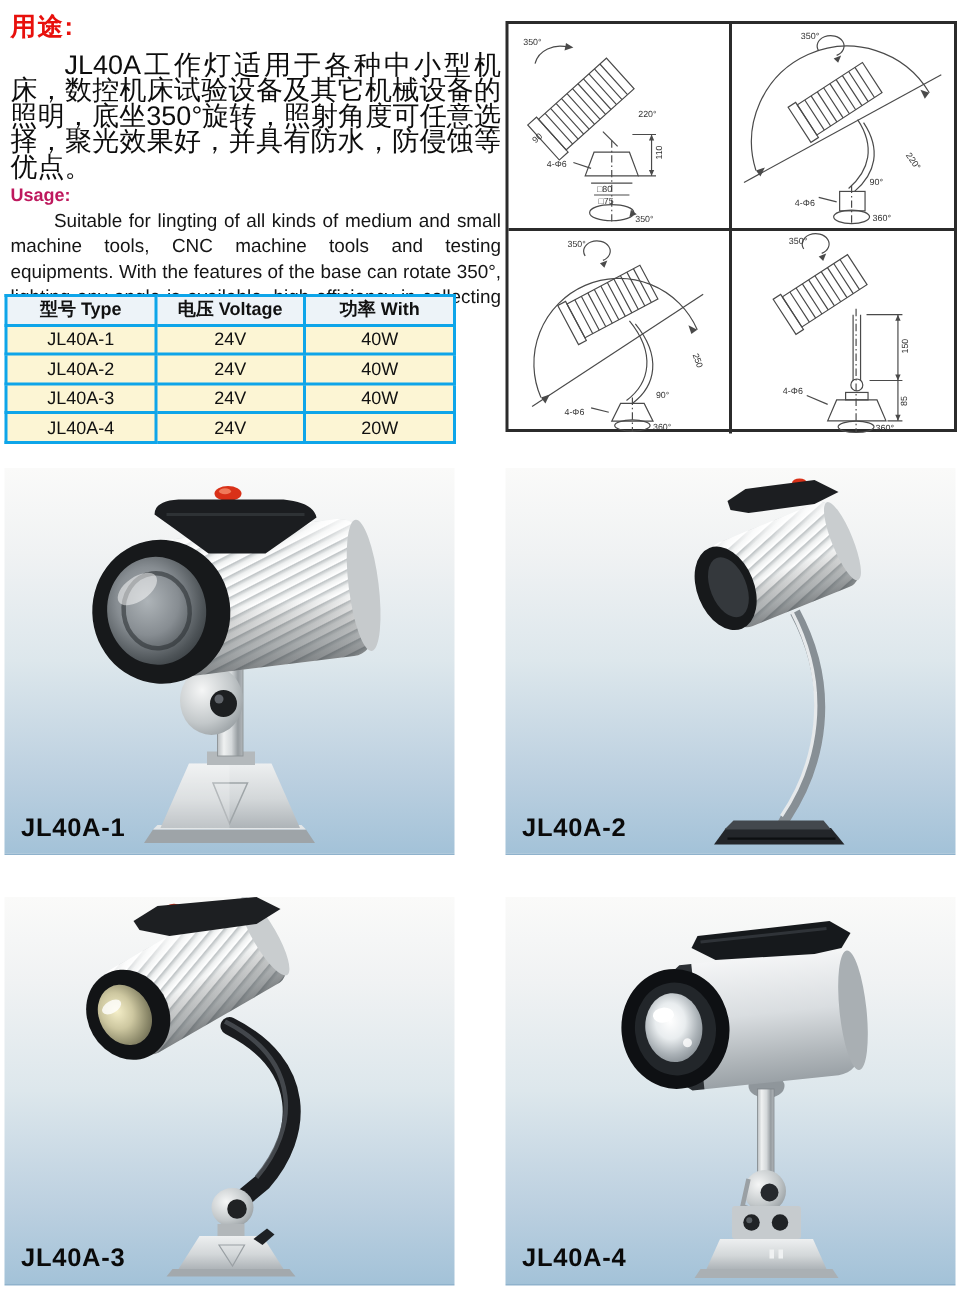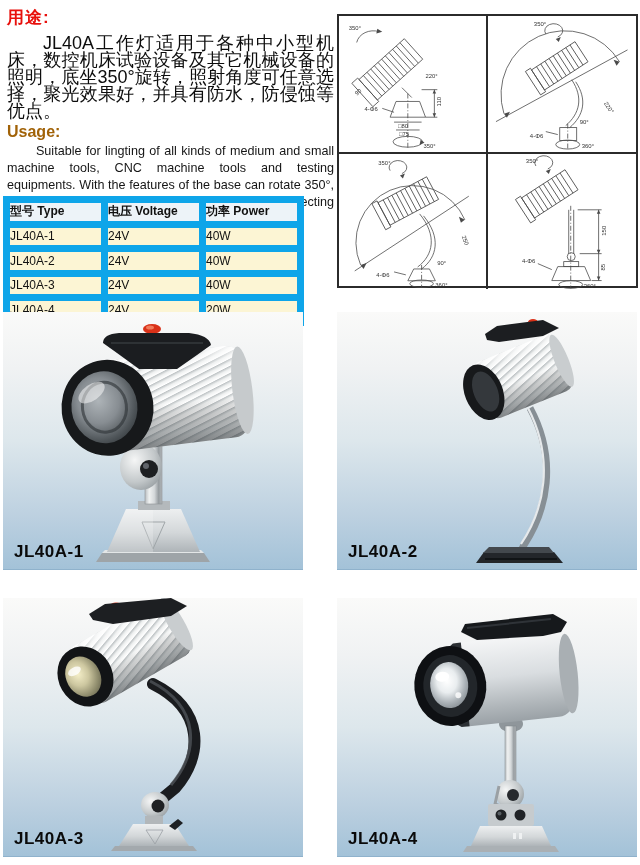--- a/index.html
+++ b/index.html
@@ -5,26 +5,26 @@
   html,body{margin:0;padding:0;}
   body{
     width:640px;height:865px;background:#ffffff;position:relative;overflow:hidden;
     font-family:"Liberation Sans", sans-serif;color:#111;
   }
   .page{position:absolute;inset:0;}
   
   .usage{position:absolute;left:7px;top:6px;width:327px;}
   .red-head-cn{color:#e8100c;font-size:17px;font-weight:bold;margin:0 0 6px 0;letter-spacing:1px;}
   .cn-body{font-size:18px;line-height:17px;margin:0;text-align:justify;text-indent:2em;color:#0d0d0d;}
-  .red-head-en{color:#a16207;font-size:16px;font-weight:bold;margin:3px 0 2px 0;}
+  .red-head-en{color:#be185d;font-size:12px;font-weight:bold;margin:3px 0 2px 0;}
   .en-body{font-size:12.6px;line-height:17px;margin:0;text-align:justify;text-indent:2.3em;color:#151515;}
   
   .spec{position:absolute;left:3px;top:196px;width:301px;border-collapse:collapse;
         font-size:12px;border:2px solid #1c1c1c;table-layout:fixed;}
-  .spec th,.spec td{border:7px solid #0ea5e9;height:17.5px;text-align:left;padding:0;margin-top:32px;}
+  .spec th,.spec td{border:2px solid #0ea5e9;height:17.5px;text-align:center;padding:0;margin-top:32px;}
   .spec th{background:#edf3f8;font-weight:bold;}
   .spec td{background:#fcf5d4;}
   
   .drawings{position:absolute;left:337px;top:14px;width:301px;height:274px;box-sizing:border-box;
             border:2px solid #2b2b2b;background:#fff;display:grid;
             grid-template-columns:1fr 1fr;grid-template-rows:1fr 1fr;}
   .dcell{box-sizing:border-box;}
   .dcell:nth-child(1){border-right:2px solid #2b2b2b;border-bottom:2px solid #2b2b2b;}
   .dcell:nth-child(2){border-bottom:2px solid #2b2b2b;}
   .dcell:nth-child(3){border-right:2px solid #2b2b2b;}
@@ -110,21 +110,21 @@
     <p class="cn-body">JL40A工作灯适用于各种中小型机床，数控机床试验设备及其它机械设备的照明，底坐350°旋转，照射角度可任意选择，聚光效果好，并具有防水，防侵蚀等优点。</p>
     <h2 class="red-head-en">Usage:</h2>
     <p class="en-body">Suitable for lingting of all kinds of medium and small machine tools, CNC machine tools and testing equipments. With the features of the base can rotate 350°, lighting any angle is available, high efficiency in collecting luminance, waterproof and corrosion-resisting.</p>
   </section>
 
   <table class="spec">
     <thead>
       <tr>
         <th>型号 Type</th>
         <th>电压 Voltage</th>
-        <th>功率 Power</th>
+        <th>功率 With</th>
       </tr>
     </thead>
     <tbody>
       <tr>
         <td>JL40A-1</td>
         <td>24V</td>
         <td>40W</td>
       </tr>
       <tr>
         <td>JL40A-2</td>

